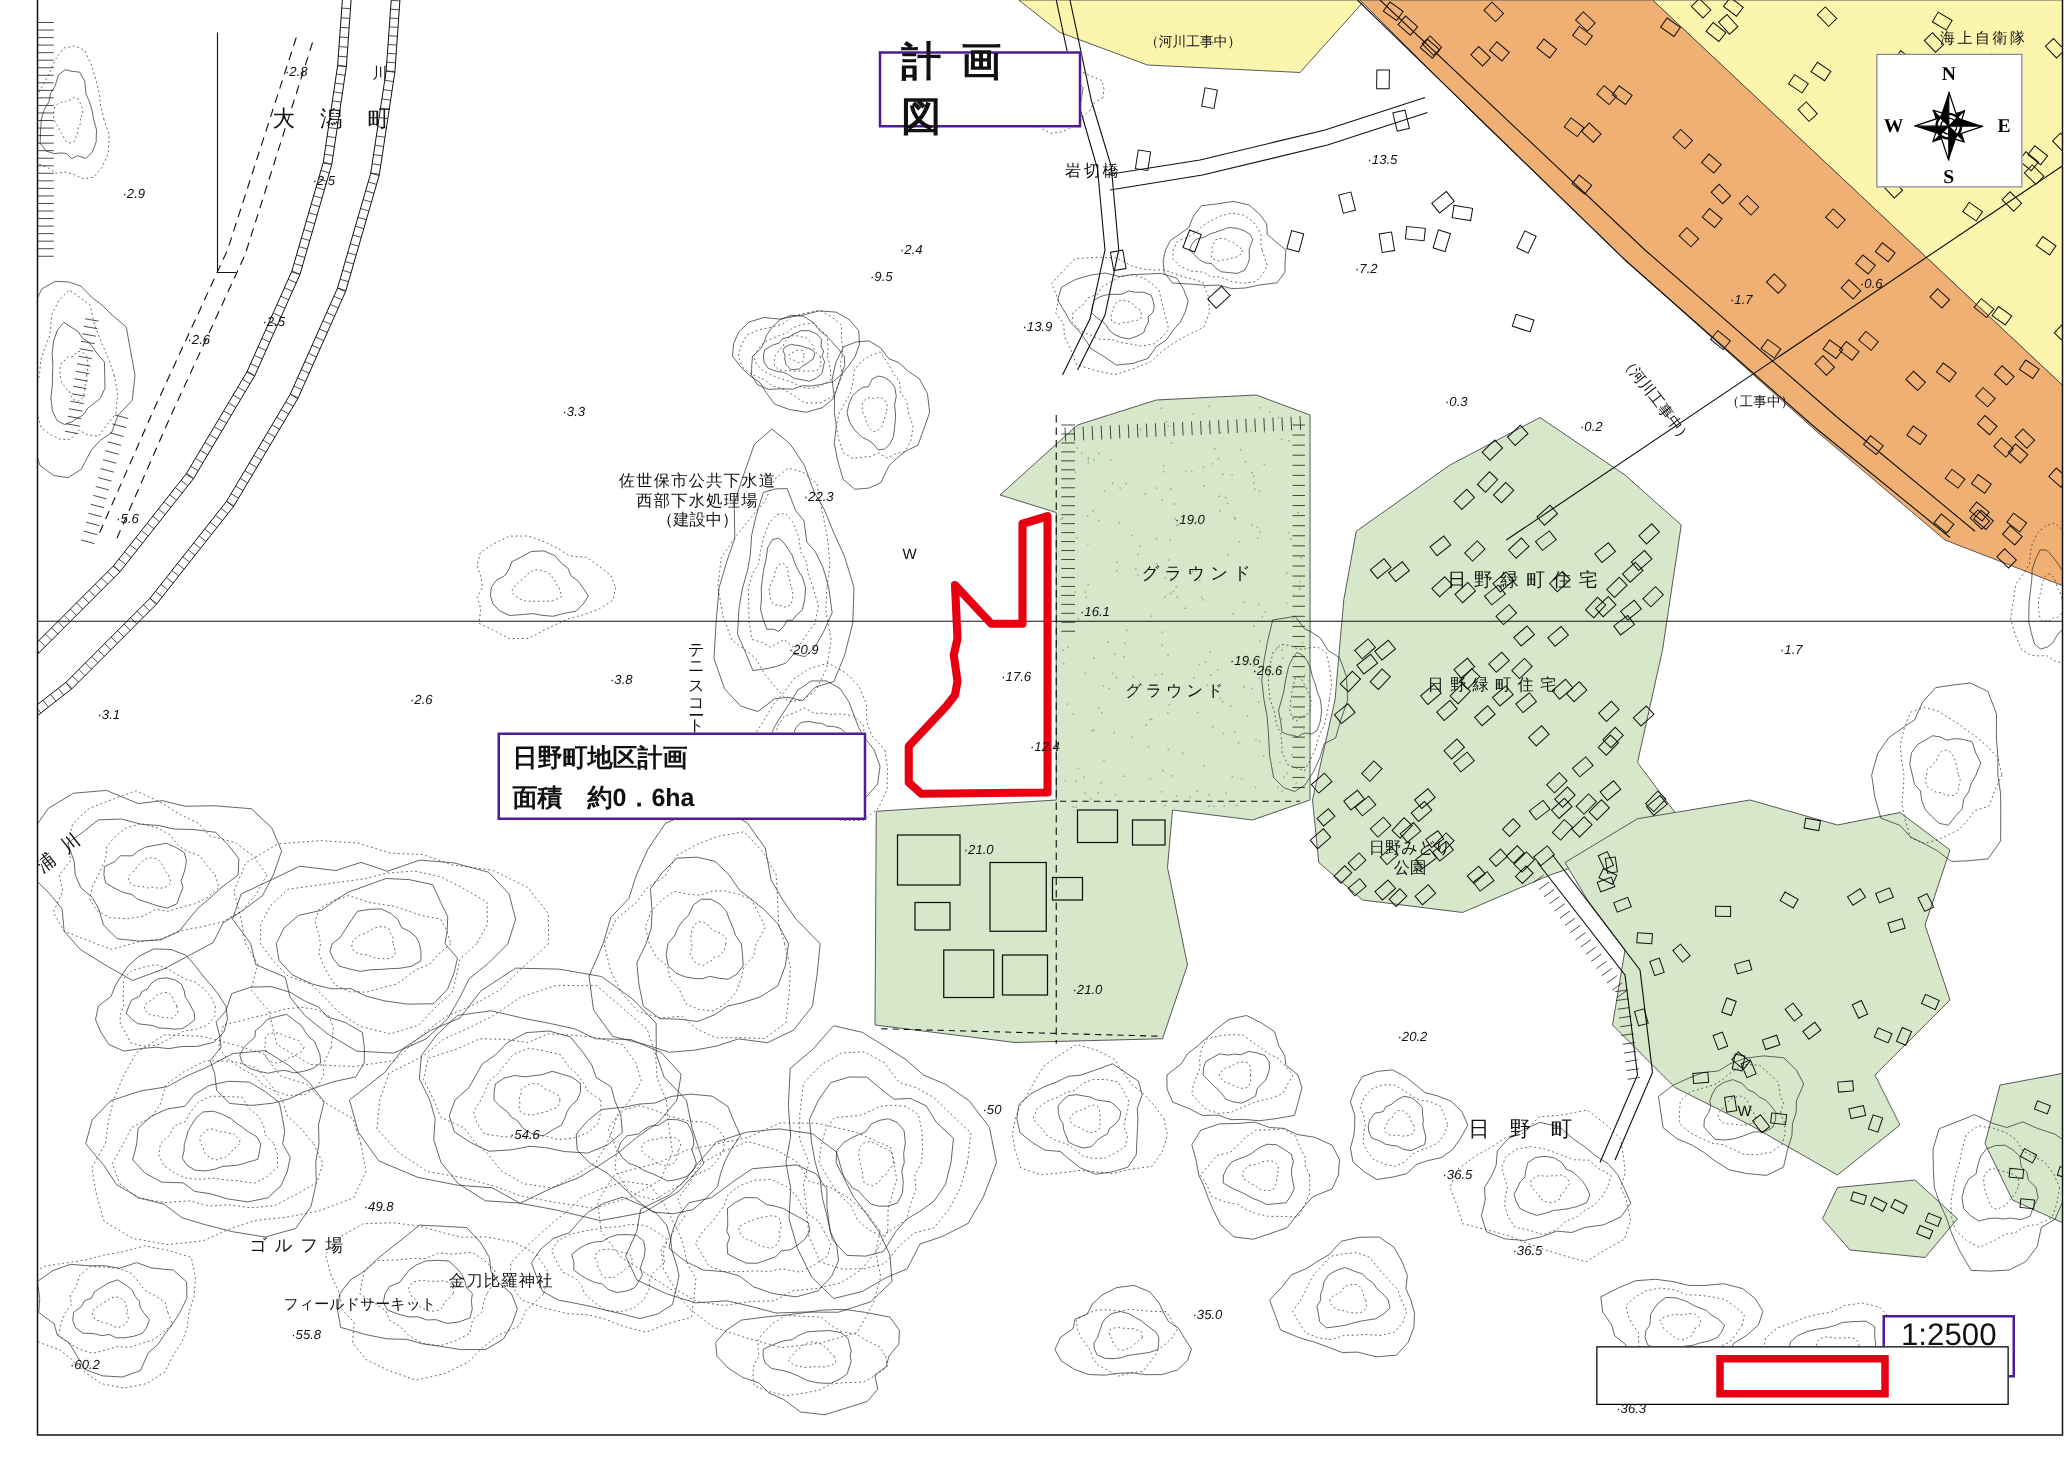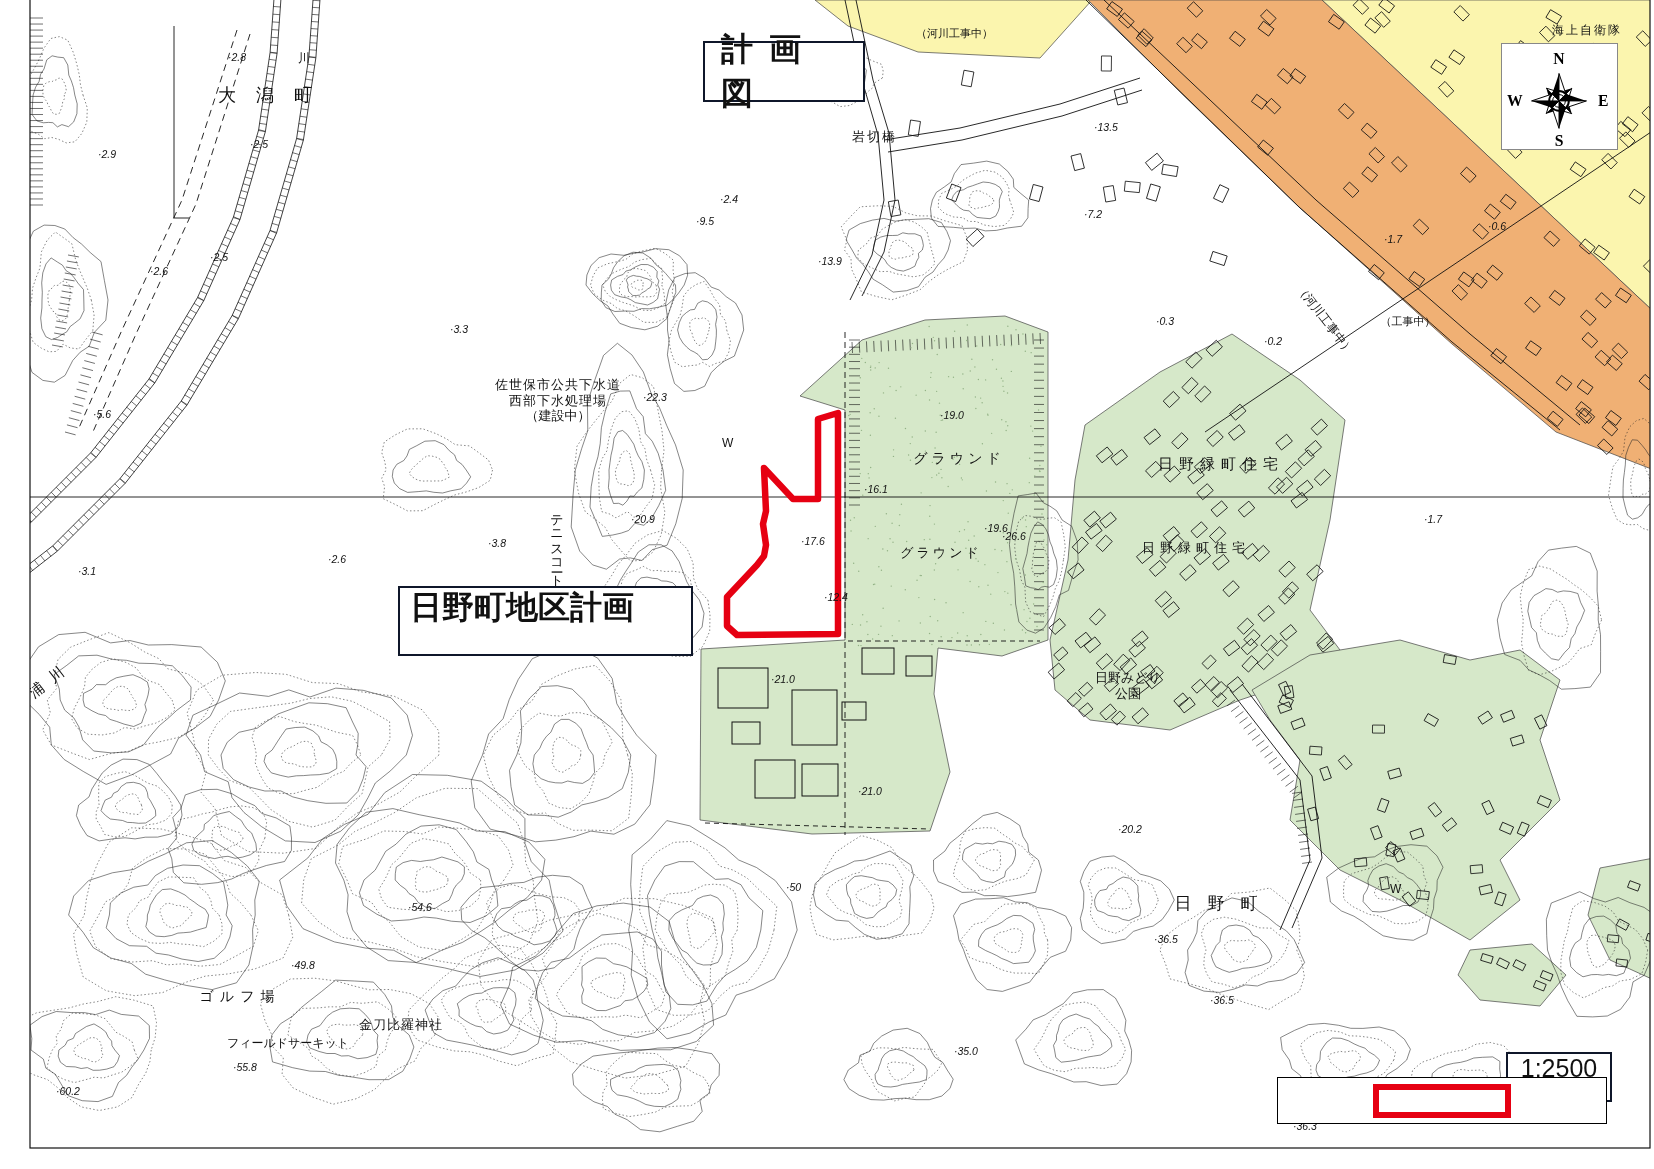--- a/index.html
+++ b/index.html
@@ -1,22 +1,22 @@
 <!DOCTYPE html>
 <html><head>
 <meta charset="utf-8">
 <style>
   html,body{margin:0;padding:0;background:#fff}
   .stage{position:relative;width:1654px;height:1169px;background:#fff;overflow:hidden;
          font-family:"Liberation Sans","DejaVu Sans",sans-serif;color:#111}
   #map{position:absolute;left:0;top:0}
-  .box{position:absolute;background:#fff;border:2px solid #0f172a;box-sizing:border-box}
+  .box{position:absolute;background:#fff;border:2px solid #4c1d95;box-sizing:border-box}
   #title-box{left:703px;top:41px;width:162px;height:61px;display:flex;align-items:center;justify-content:center;
              font-size:32px;font-weight:600;letter-spacing:16px;padding-left:16px}
-  #area-box{left:398px;top:586px;width:295px;height:70px;font-size:32px;font-weight:600;line-height:32px;padding:3px 0 0 10px}
+  #area-box{left:398px;top:586px;width:295px;height:70px;font-size:20px;font-weight:600;line-height:32px;padding:3px 0 0 10px}
   #scale-box{left:1506px;top:1052px;width:106px;height:50px;display:flex;justify-content:center;font-size:25px}
   #legend-box{position:absolute;left:1277px;top:1077px;width:330px;height:47px;background:#fff;
               border:1.5px solid #000;box-sizing:border-box;display:flex}
   .legend-label{width:172px;display:flex;align-items:center;justify-content:center;font-size:21px;
                 letter-spacing:3px;border-right:1.5px solid #000}
   .legend-swatch-cell{flex:1;display:flex;align-items:center;justify-content:center}
   .legend-swatch{width:126px;height:22px;border:6px solid #e60012;background:#fff}
   #compass-box{position:absolute;left:1501px;top:43px;width:117px;height:107px;background:#fff;border:1px solid #888;box-sizing:border-box}
   .compass-letter{font-family:"Liberation Serif","DejaVu Serif",serif;font-weight:bold;font-size:16px;fill:#000}
 </style>
@@ -1182,20 +1182,21 @@
       </g>
       <rect x="30" y="-12" width="1620" height="1160" fill="none" stroke="#111" stroke-width="1.2"></rect>
     </svg>
 
   <div class="box" id="title-box">
     <span>計画図</span>
   </div>
 
   <div class="box" id="area-box">
     <div>日野町地区計画</div>
+    <div>面積　約0．6ha</div>
   </div>
 
   <div class="box" id="scale-box">
     <span>1:2500</span>
   </div>
 
   <div id="legend-box">
     <div class="legend-swatch-cell">
       <div class="legend-swatch" id="legend-swatch" style="border-color: rgb(230, 0, 18);"></div>
     </div>

